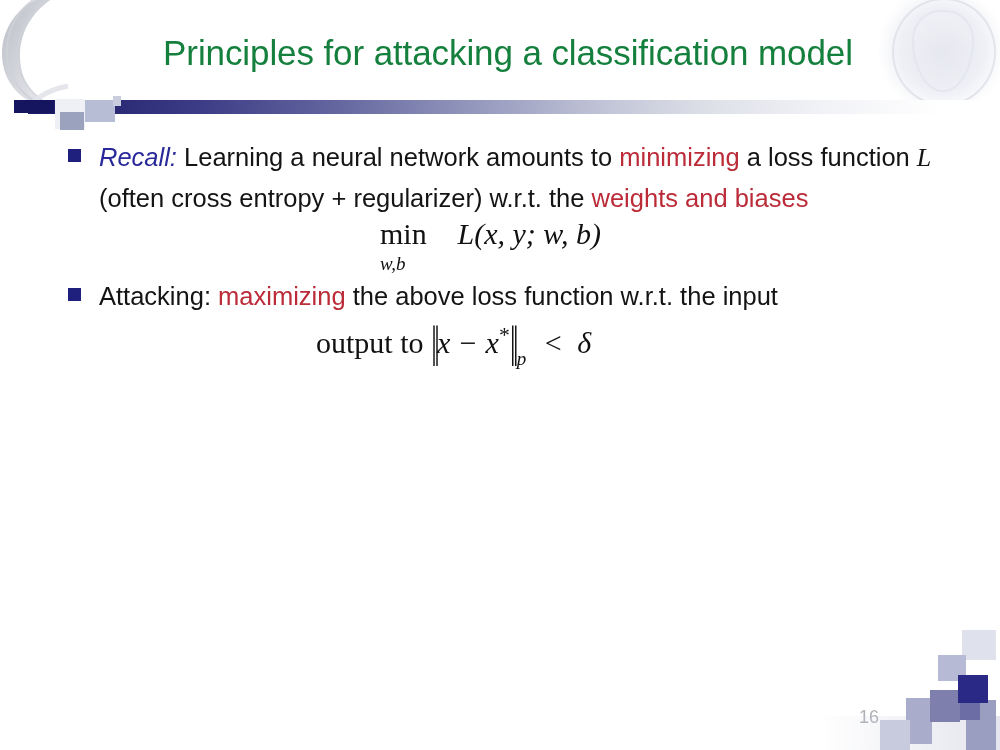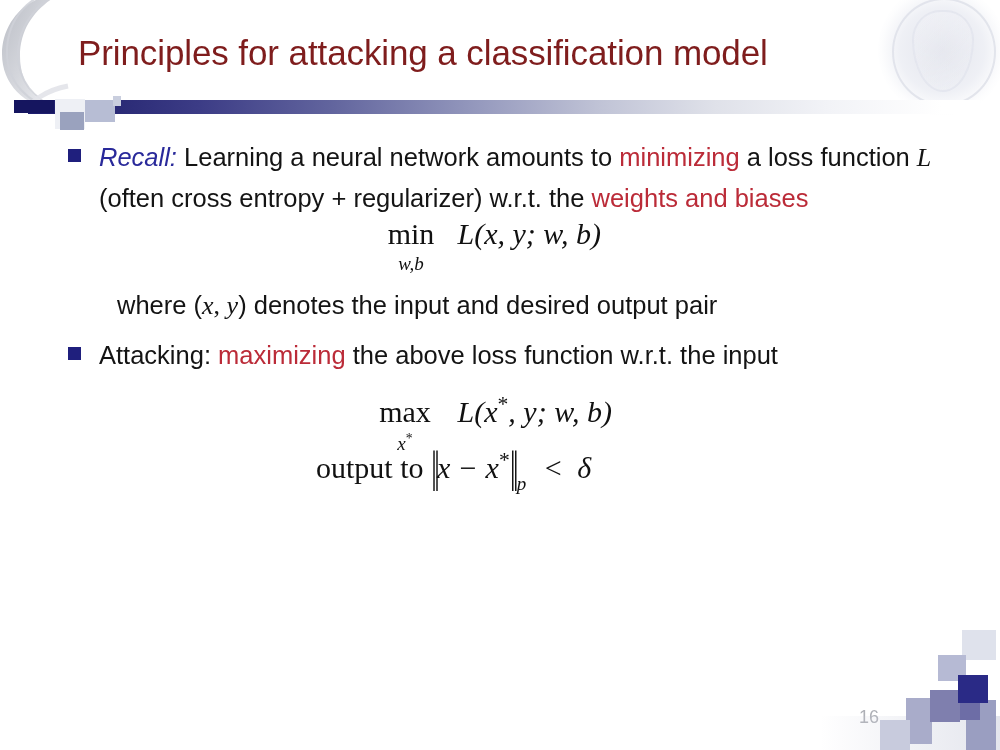--- a/index.html
+++ b/index.html
@@ -58,23 +58,24 @@
   }
 
   
   .title {
     position: absolute;
     left: 78px;
     top: 34px;
     width: 860px;
     font-size: 35px;
     line-height: 1.1;
-    color: #7f1d1d;
+    color: #15803d;
     letter-spacing: -0.1px;
     white-space: nowrap;
+    text-align: center;
   }
 
   
   .rule {
     position: absolute;
     left: 28px;
     top: 100px;
     width: 952px;
     height: 14px;
     background: linear-gradient(to right,
@@ -148,21 +149,20 @@
 
   
   .eq-block {
     font-family: "Liberation Serif", serif;
     font-size: 30px;
     color: #111111;
     white-space: nowrap;
   }
   .eq-min, .eq-max {
     display: inline-block;
-    text-align: center;
     vertical-align: baseline;
     position: relative;
   }
   .eq-op {
     display: block;
     font-style: normal;
     line-height: 1.0;
   }
   .eq-sub {
     display: block;
@@ -262,36 +262,26 @@
     <div style="height:48px; position:relative;">
       <div class="eq-block" style="position:absolute; left:312px; top:-2px;">
         <span class="eq-min" style="min-width:62px;">
           <span class="eq-op">min</span>
           <span class="eq-sub">w,b</span>
         </span>
         <span class="it" style="margin-left:8px;">L</span><span class="it">(x, y; w, b)</span>
       </div>
     </div>
 
-    <div class="plain-line" style="margin-top:18px;"><span>where (</span><span class="mv">x</span><span class="mpar">, </span><span class="mv">y</span><span>) denotes the input and desired output pair</span></div>
 
     <div class="bullet-row" style="margin-top:9px;">
       <span class="marker"></span>
       <span class="bullet-text"><span>Attacking: </span><span class="accent-red">maximizing</span><span> the above loss function w.r.t. the input</span></span>
     </div>
 
-    <div style="height:50px; position:relative; margin-top:16px;">
-      <div class="eq-block" style="position:absolute; left:300px; top:0;">
-        <span class="eq-max" style="min-width:74px;">
-          <span class="eq-op">max</span>
-          <span class="eq-sub"><span class="it">x</span><span class="star">*</span></span>
-        </span>
-        <span class="it" style="margin-left:8px;">L</span><span class="it">(<span class="it">x</span><span class="star">*</span>, <span class="it">y</span>; <span class="it">w</span>, <span class="it">b</span>)</span>
-      </div>
-    </div>
 
     <div style="height:52px; position:relative; margin-top:6px;">
       <div class="eq-block" style="position:absolute; left:248px; top:0;">
         <span class="up">output to</span>
         <span class="bars">||</span><span class="it">x − x</span><span class="star">*</span><span class="bars">||</span><span class="psub">p</span>
         <span class="up" style="margin-left:12px;">&lt;</span>
         <span class="it" style="margin-left:8px;">δ</span>
       </div>
     </div>
 

